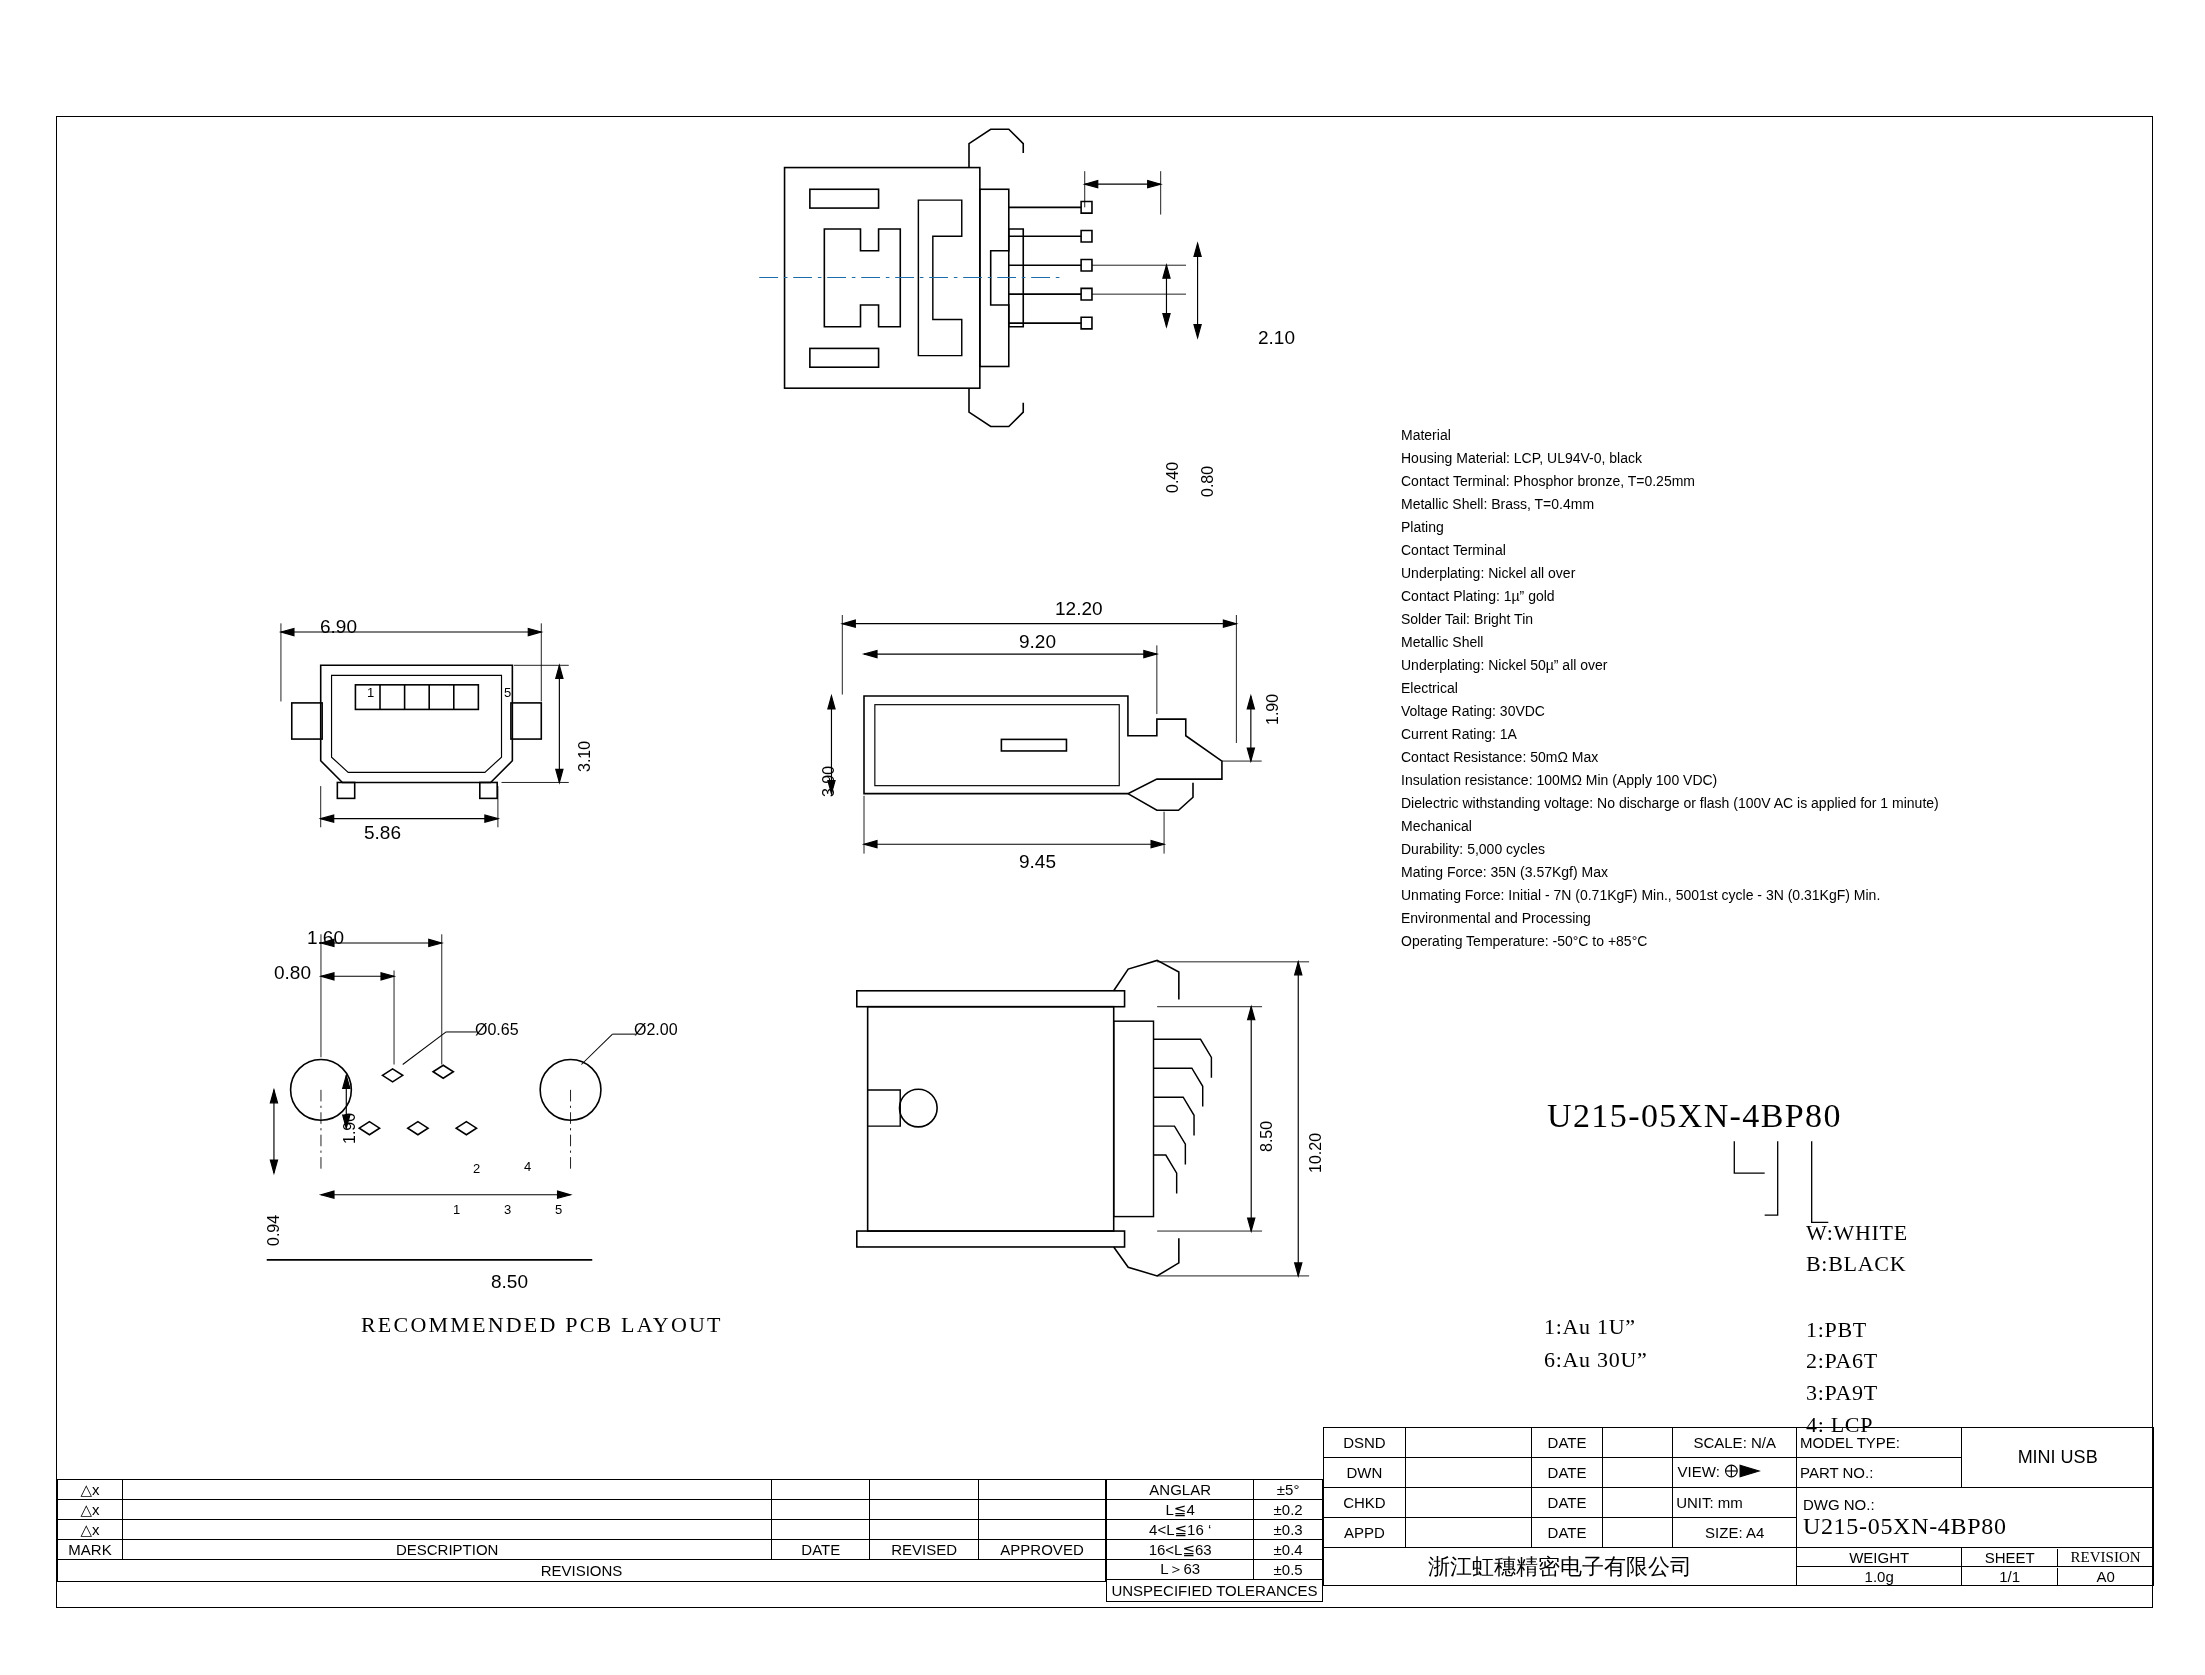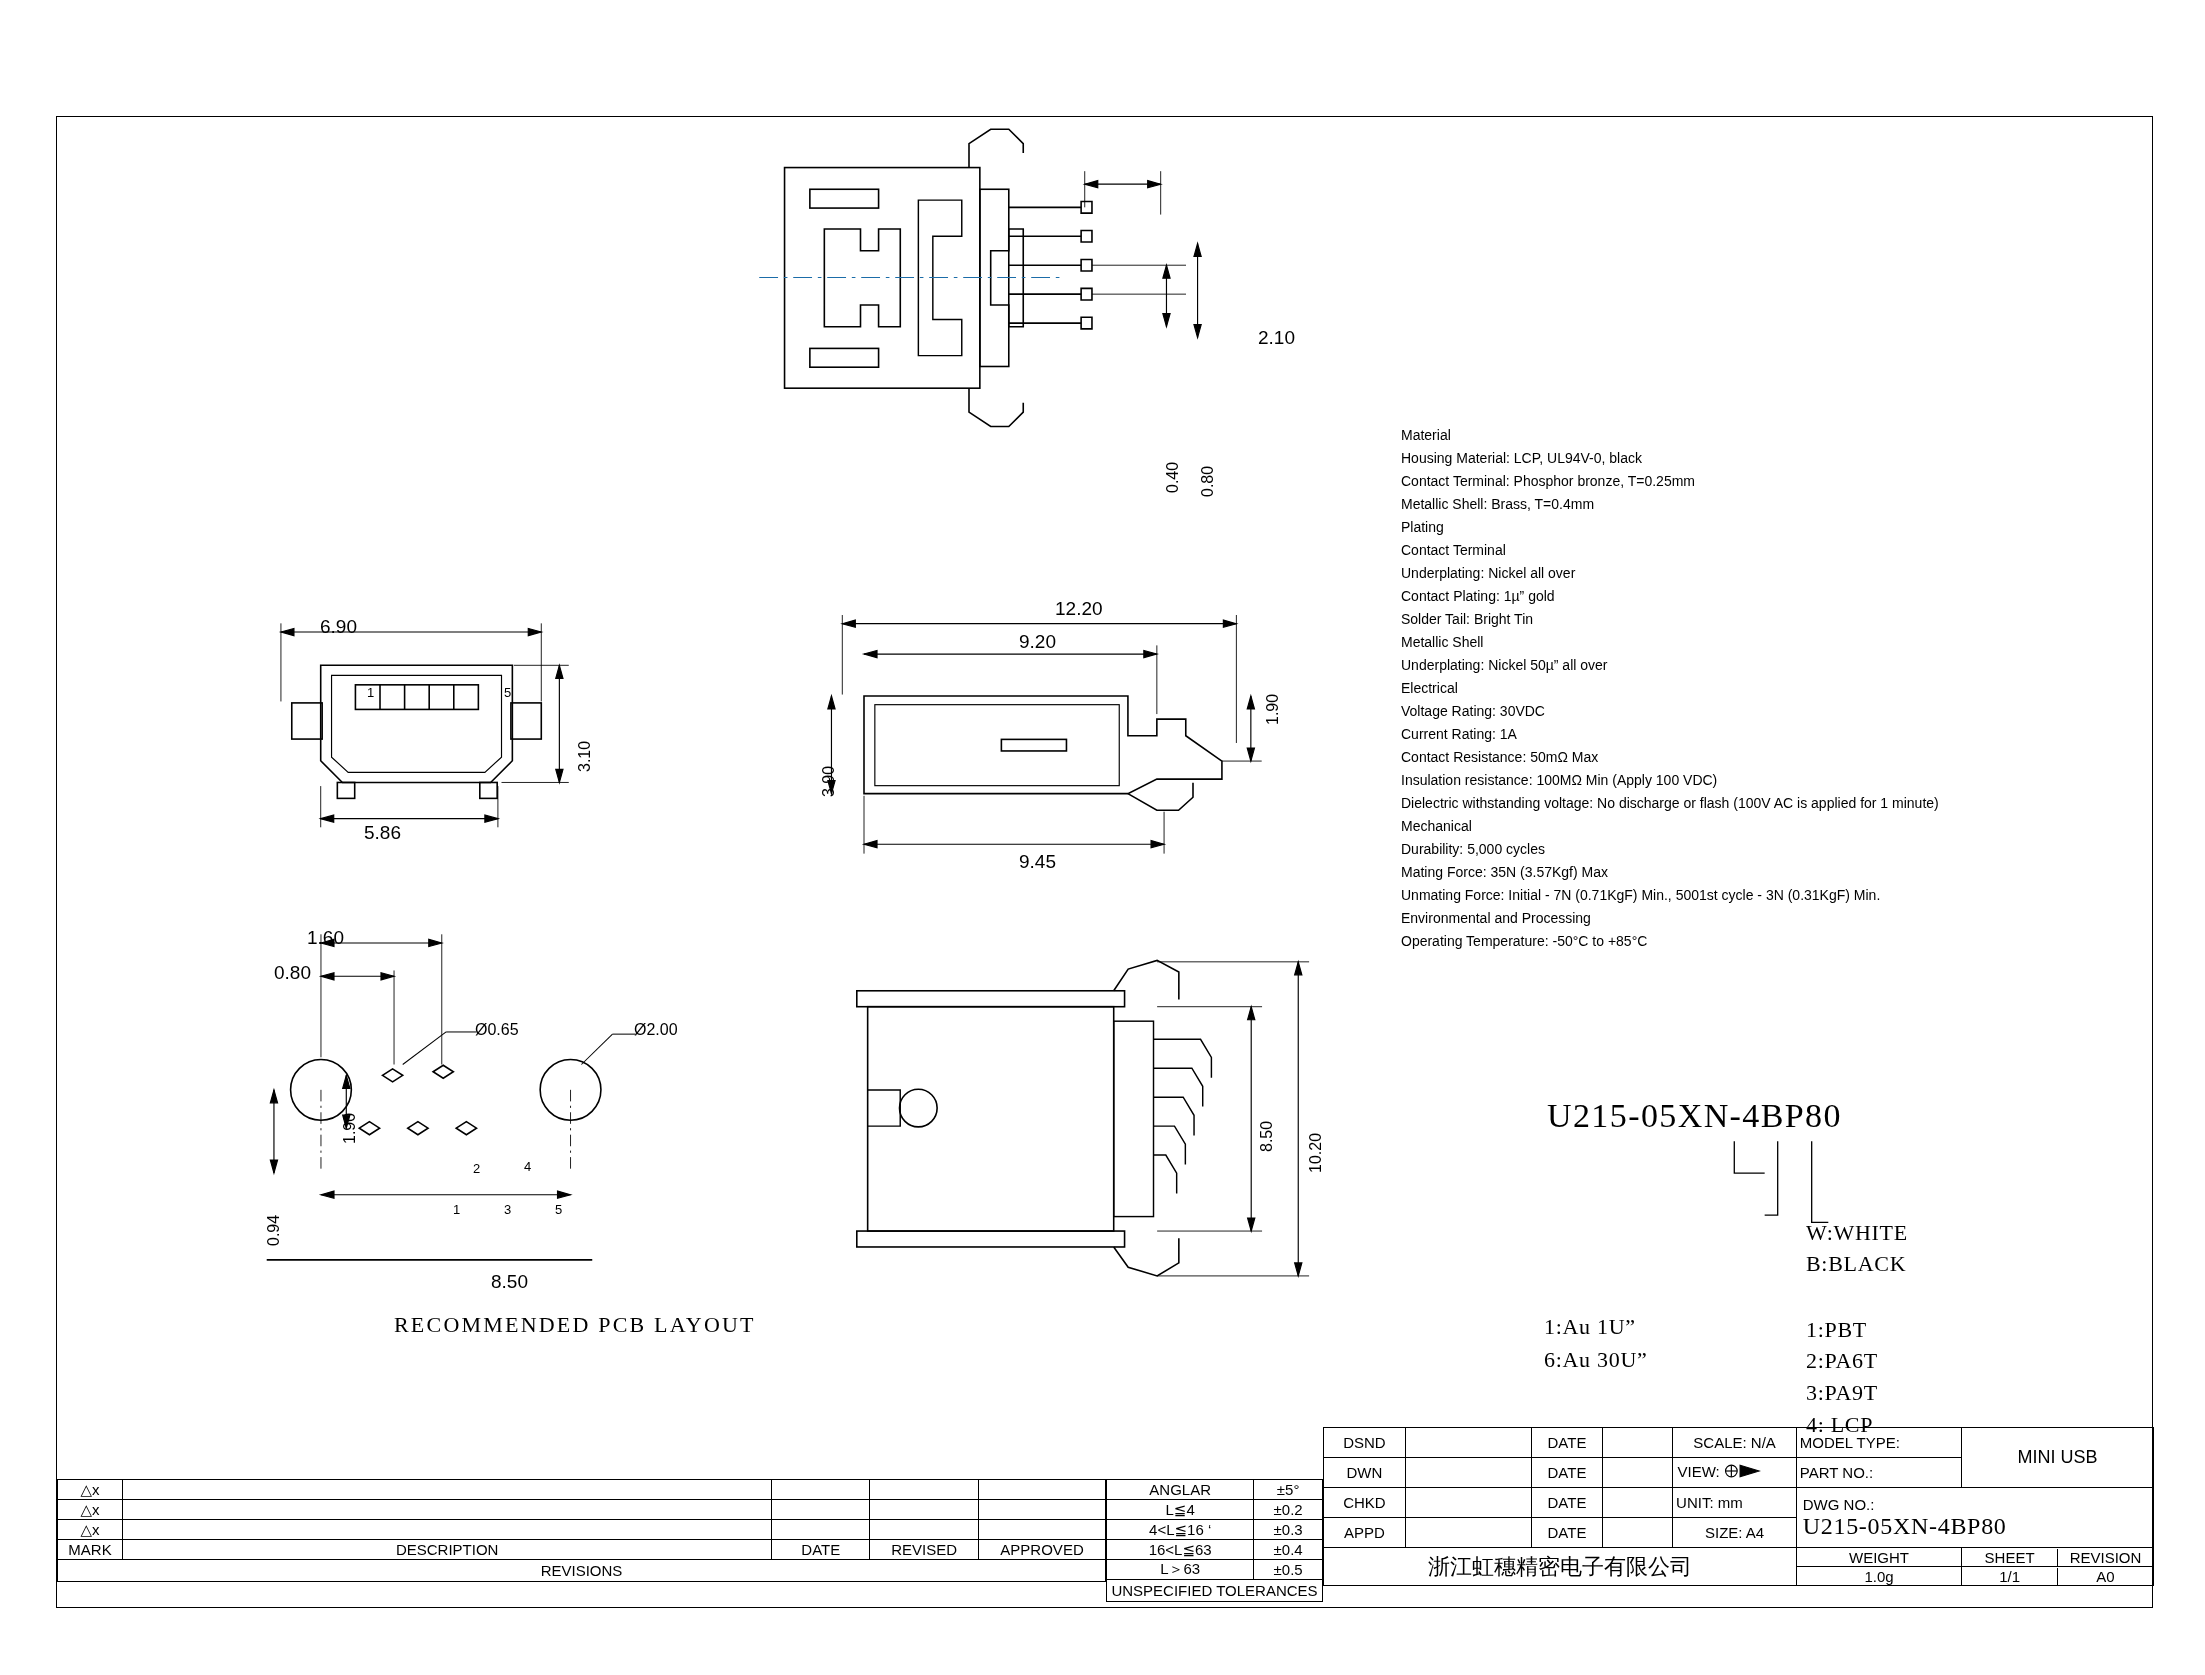--- a/index.html
+++ b/index.html
@@ -256,21 +256,21 @@
   <div class="lbl-s" style="left:284px; top:1027px; transform:rotate(-90deg); transform-origin:left top;">1.90</div>
   <div class="lbl-s" style="left:208px; top:1129px; transform:rotate(-90deg); transform-origin:left top;">0.94</div>
   <div class="lbl" style="left:434px; top:1154px;">8.50</div>
   <div class="lbl-s" style="left:418px; top:904px;">Ø0.65</div>
   <div class="lbl-s" style="left:577px; top:904px;">Ø2.00</div>
   <div class="lbl-s" style="left:396px; top:1085px; font-size:13px;">1</div>
   <div class="lbl-s" style="left:416px; top:1044px; font-size:13px;">2</div>
   <div class="lbl-s" style="left:447px; top:1085px; font-size:13px;">3</div>
   <div class="lbl-s" style="left:467px; top:1042px; font-size:13px;">4</div>
   <div class="lbl-s" style="left:498px; top:1085px; font-size:13px;">5</div>
-  <div class="pcbcap" style="left:304px; top:1195px;margin-left:33px;">RECOMMENDED PCB LAYOUT</div>
+  <div class="pcbcap" style="left:304px; top:1195px;">RECOMMENDED PCB LAYOUT</div>
 
   <svg width="550" height="333" style="left:760px; top:839px;" viewBox="0 0 760 460">
     <g fill="none" stroke="#000" stroke-width="2.2">
 
       <rect x="70" y="70" width="340" height="310"></rect>
 
       <path d="M70 185 L115 185 L115 235 L70 235" stroke-width="2"></path>
       <circle cx="140" cy="210" r="26"></circle>
 
       <rect x="55" y="48" width="370" height="22"></rect>
@@ -466,21 +466,21 @@
         <td>SIZE: A4</td>
       </tr>
       <tr>
         <td colspan="5" rowspan="2" class="cn" style="height:29px; font-size:22px;">浙江虹穗精密电子有限公司</td>
         <td style="height:19px; width:90px;">WEIGHT</td>
         <td style="padding:0;">
           <table style="width:100%; border:none;">
             <tbody>
                   <tr>
               <td style="border:none; border-right:1.2px solid #000; width:50%;">SHEET</td>
-              <td style="border:none; width:50%;">REVISION</td>
+              <td style="border:none; width:50%;font-family:Liberation Serif, serif;">REVISION</td>
             </tr>
           </tbody>
               </table>
         </td>
       </tr>
       <tr>
         <td style="height:19px;">1.0g</td>
         <td style="padding:0;">
           <table style="width:100%; border:none;">
             <tbody>

